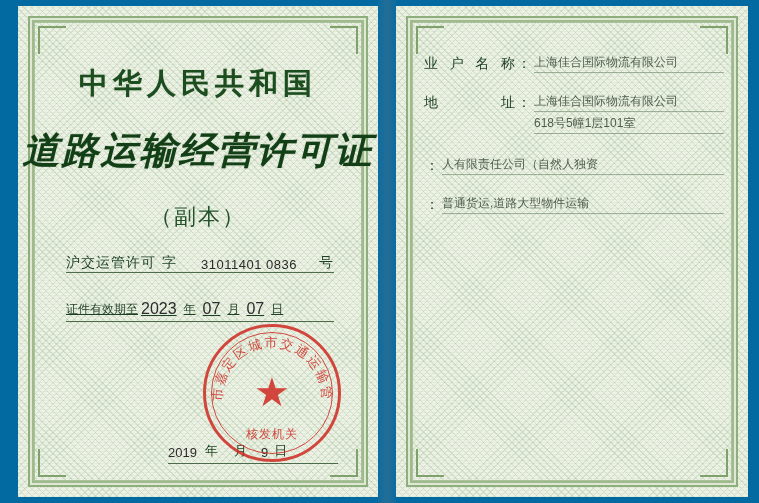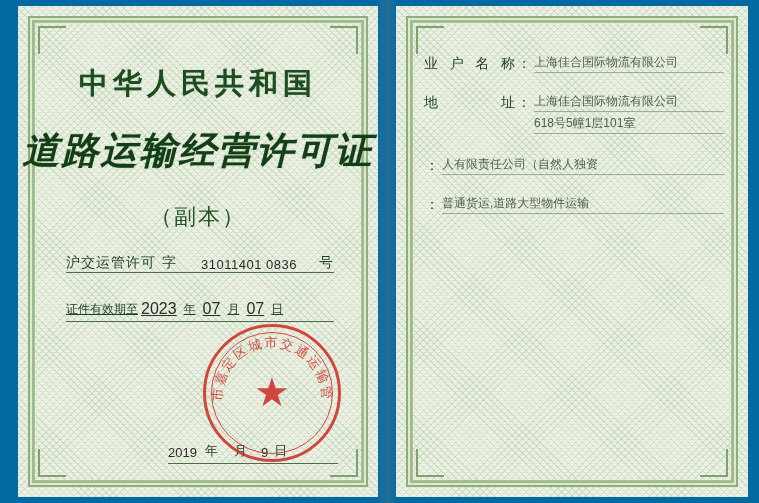--- a/index.html
+++ b/index.html
@@ -341,20 +341,21 @@
       <div class="seal">
         <svg class="seal-arc" viewBox="0 0 132 132">
           <defs>
             <path id="arcpath" d="M 16,70 A 50,50 0 1 1 116,70"></path>
           </defs>
           <text>
             <textPath href="#arcpath" startOffset="50%" text-anchor="middle">上海市嘉定区城市交通运输管理处</textPath>
           </text>
         </svg>
         <div class="star">★</div>
+        <div class="seal-bottom">核发机关</div>
       </div>
 
       <div class="date-line">
         <span class="y">2019</span>
         <span class="u">年</span>
         <span class="u">月</span>
         <span class="mid">9</span>
         <span class="u">日</span>
       </div>
 

